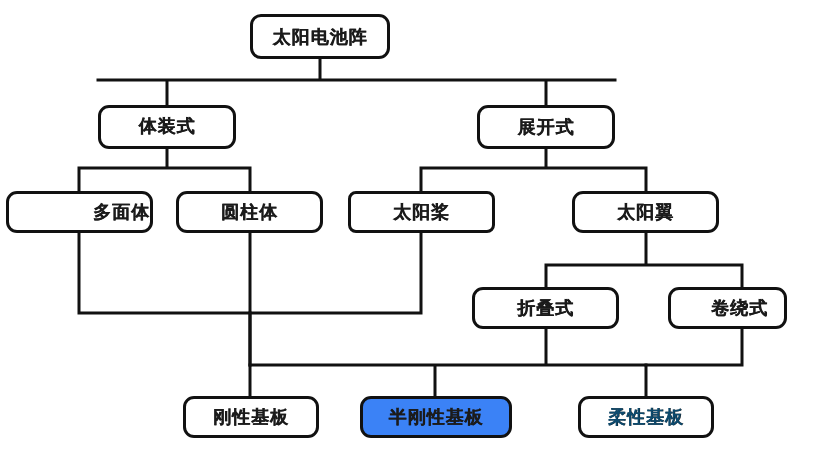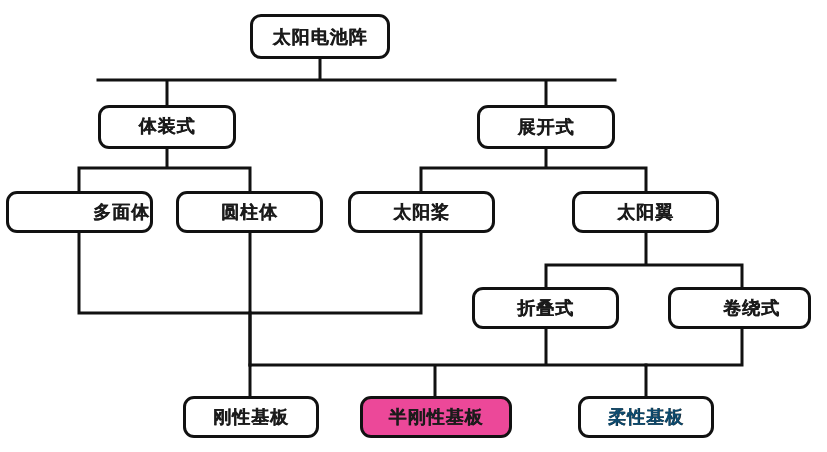--- a/index.html
+++ b/index.html
@@ -71,36 +71,36 @@
       </div>
       <div class="node" style="left: 477px; top: 105px; width: 138px; height: 44px; border-color: rgb(17, 17, 17); background: rgb(255, 255, 255);">
         <span class="node-label" style="color: rgb(27, 27, 27);">展开式</span>
       </div>
       <div class="node" style="left: 6px; top: 191px; width: 147px; height: 42px; border-color: rgb(17, 17, 17); background: rgb(255, 255, 255); justify-content: flex-end;">
         <span class="node-label" style="color: rgb(27, 27, 27);">多面体</span>
       </div>
       <div class="node" style="left: 176px; top: 191px; width: 147px; height: 42px; border-color: rgb(17, 17, 17); background: rgb(255, 255, 255);">
         <span class="node-label" style="color: rgb(27, 27, 27);">圆柱体</span>
       </div>
-      <div class="node" style="left: 348px; top: 191px; width: 147px; height: 42px; border-color: rgb(17, 17, 17); background: rgb(255, 255, 255);">
+      <div class="node" style="left: 348px; top: 191px; width: 147px; height: 42px; border-color: rgb(17, 17, 17); background: rgb(255, 255, 255); border-radius: 8px;">
         <span class="node-label" style="color: rgb(27, 27, 27);">太阳桨</span>
       </div>
       <div class="node" style="left: 572px; top: 191px; width: 147px; height: 42px; border-color: rgb(17, 17, 17); background: rgb(255, 255, 255);">
         <span class="node-label" style="color: rgb(27, 27, 27);">太阳翼</span>
       </div>
       <div class="node" style="left: 472px; top: 287px; width: 147px; height: 42px; border-color: rgb(17, 17, 17); background: rgb(255, 255, 255);">
         <span class="node-label" style="color: rgb(27, 27, 27);">折叠式</span>
       </div>
-      <div class="node" style="left: 668px; top: 287px; width: 143px; height: 42px; border-color: rgb(17, 17, 17); background: rgb(255, 255, 255); padding-left: 24px;">
+      <div class="node" style="left: 668px; top: 287px; width: 119px; height: 42px; border-color: rgb(17, 17, 17); background: rgb(255, 255, 255); padding-left: 24px;">
         <span class="node-label" style="color: rgb(27, 27, 27);">卷绕式</span>
       </div>
       <div class="node" style="left: 183px; top: 396px; width: 136px; height: 42px; border-color: rgb(17, 17, 17); background: rgb(255, 255, 255); text-align: center;">
         <span class="node-label" style="color: rgb(27, 27, 27);">刚性基板</span>
       </div>
-      <div class="node" style="left: 360px; top: 396px; width: 152px; height: 42px; border-color: rgb(17, 17, 17); background: #ec4899;">
+      <div class="node" style="left: 360px; top: 396px; width: 152px; height: 42px; border-color: rgb(17, 17, 17); background: #3b82f6;">
         <span class="node-label" style="color: rgb(27, 27, 27);">半刚性基板</span>
       </div>
       <div class="node" style="left: 578px; top: 396px; width: 136px; height: 42px; border-color: rgb(17, 17, 17); background: rgb(255, 255, 255);">
         <span class="node-label" style="color: #0c4a6e;">柔性基板</span>
       </div>
     </div>
 
 </div>
 
 </body></html>

